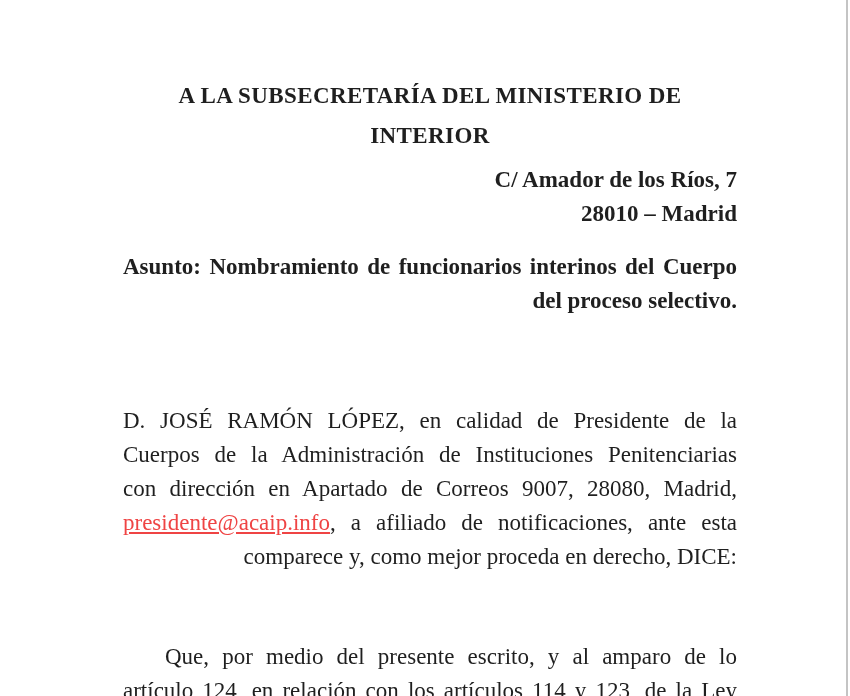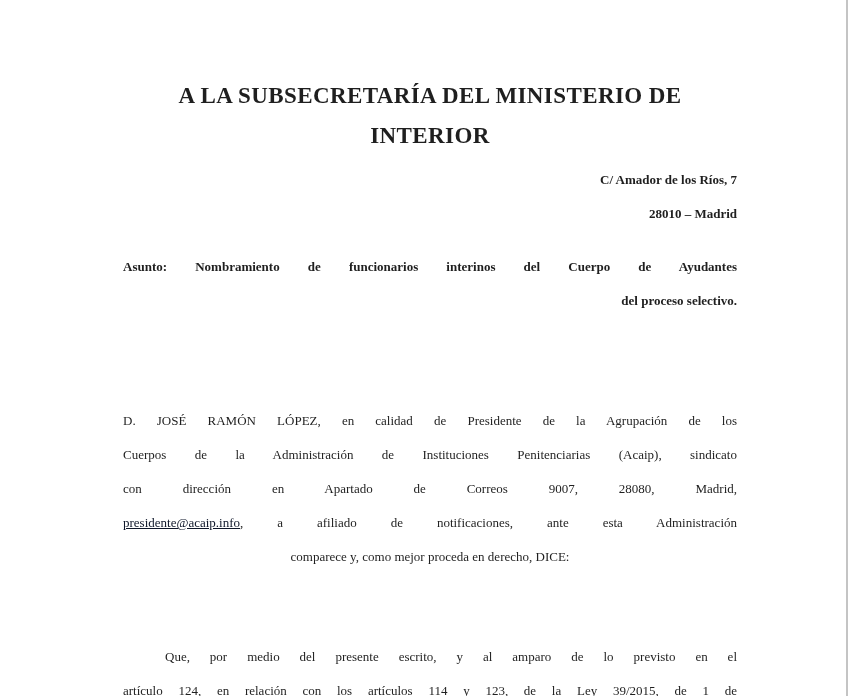--- a/index.html
+++ b/index.html
@@ -39,36 +39,36 @@
 
   .title-line {
     font-size: 23px;
     font-weight: bold;
     line-height: 40px;
     letter-spacing: 0.4px;
     height: 40px;
     overflow: hidden;
   }
   .line {
-    font-size: 13px;
+    font-size: 23px;
     line-height: 34px;
     height: 34px;
     overflow: hidden;
   }
   .bold { font-weight: bold; }
   .ul   { }
   .just {
     text-align: justify;
     text-align-last: justify;
   }
   .right-align { text-align: right; }
-  .left-align  { text-align: center; }
+  .left-align  { text-align: right; }
   .indent { text-indent: 42px; }
   .email-link {
-    color: #0f172a;
+    color: #ef4444;
     text-decoration: underline;
     cursor: pointer;
   }
 </style>
 </head>
 <body>
 
 <div class="page">
   <div class="edge-line"></div>
 

